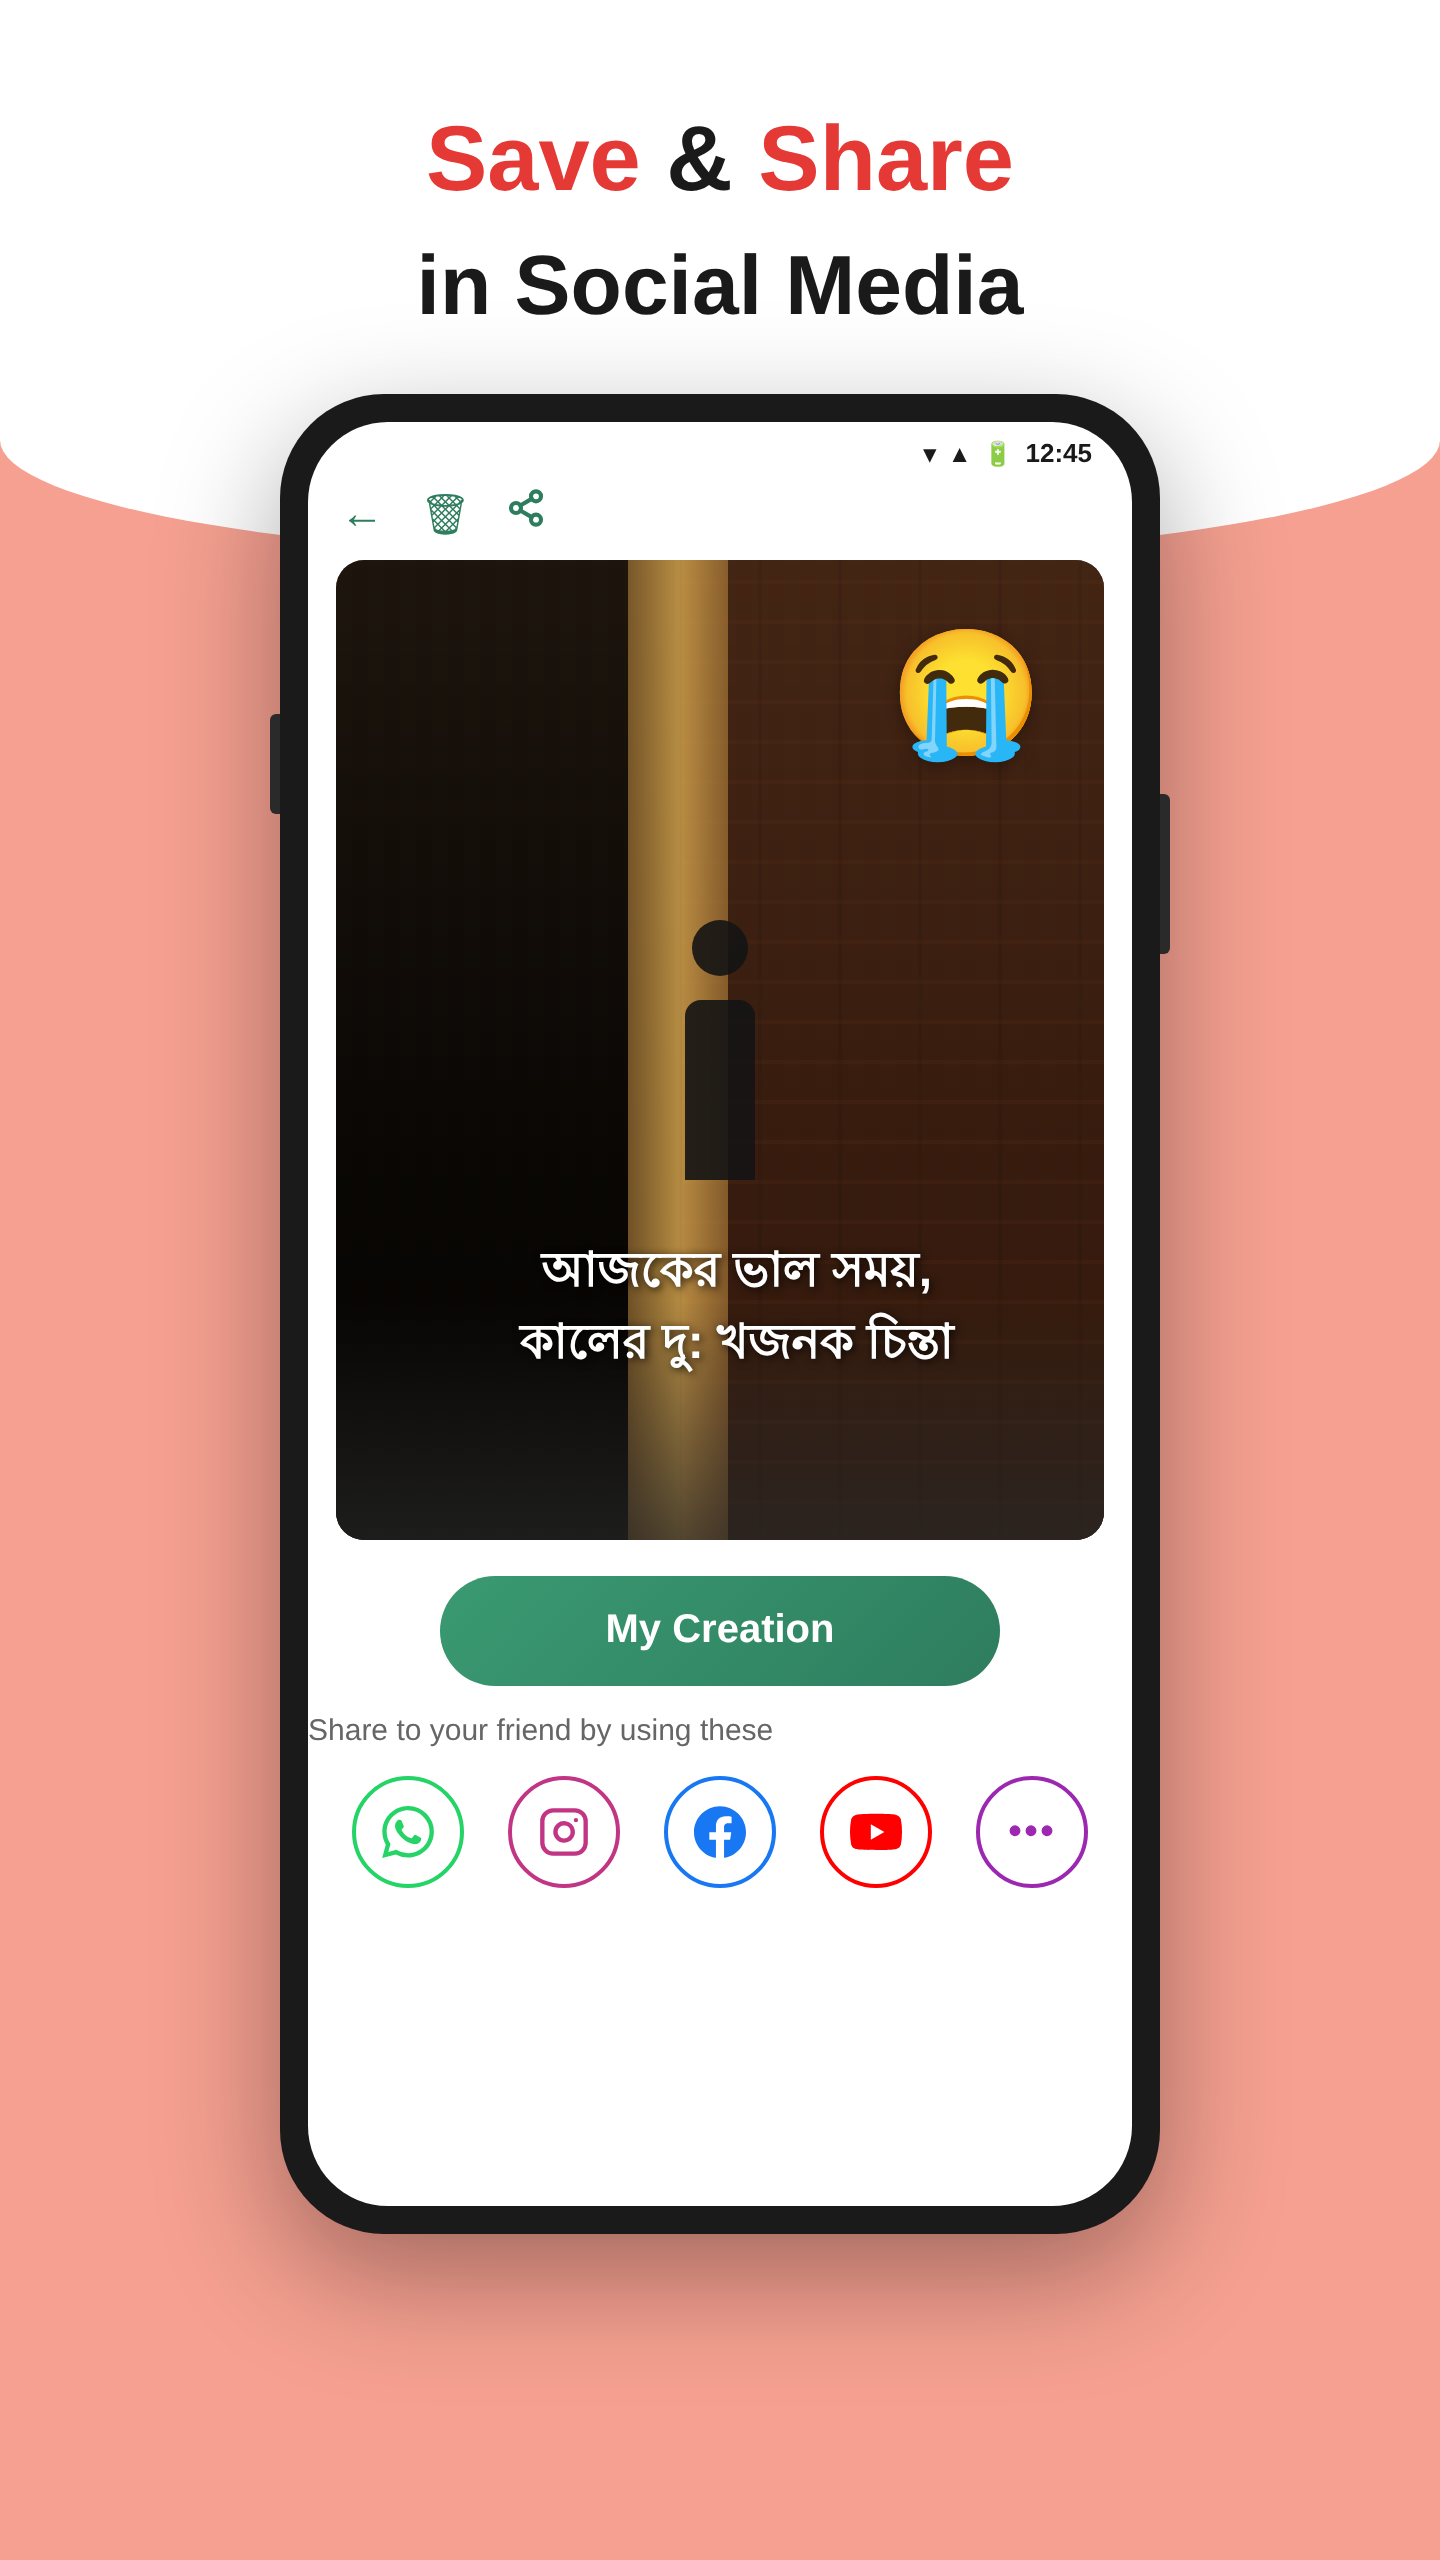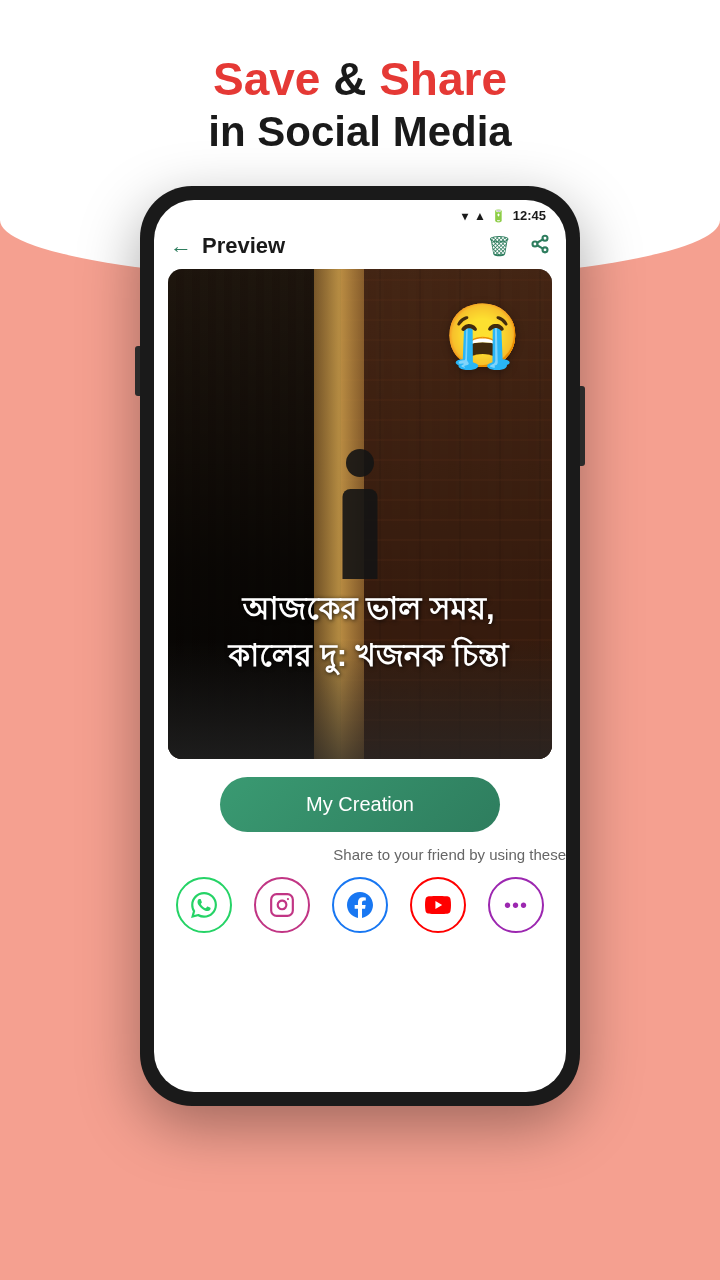--- a/index.html
+++ b/index.html
@@ -41,21 +41,21 @@
       font-size: 46px;
       font-weight: bold;
       line-height: 1.2;
     }
     .header-title .red { color: #e53935; }
     .header-title .black { color: #1a1a1a; }
     .header-subtitle {
       font-size: 42px;
       font-weight: bold;
       color: #1a1a1a;
-      margin-top: 1px;
+      margin-top: 12px;
     }
 
     
     .phone-wrapper {
       position: relative;
       z-index: 2;
       display: flex;
       justify-content: center;
       margin-top: 10px;
     }
@@ -241,48 +241,48 @@
       font-size: 62px;
       filter: drop-shadow(0 2px 4px rgba(0,0,0,0.3));
     }
     
     .text-overlay {
       position: absolute;
       bottom: 80px;
       left: 17px; right: 0;
       text-align: center;
       color: white;
-      font-size: 31px;
+      font-size: 24px;
       font-weight: 700;
       line-height: 1.5;
       text-shadow: 1px 1px 4px rgba(0,0,0,0.8);
       padding: 0 20px;
       font-family: Arial, sans-serif;
     }
 
     
     .creation-btn {
       margin: 18px auto 0;
       display: block;
       width: 280px;
       padding: 16px 30px;
       background: linear-gradient(135deg, #3a9a72, #2e7d5e);
       color: white;
       font-size: 20px;
-      font-weight: 400;
+      font-weight: 700;
       border: none;
       border-radius: 40px;
       cursor: pointer;
       text-align: center;
     }
 
     
     .share-section {
       margin-top: 14px;
-      text-align: right;
+      text-align: left;
     }
     .share-label {
       font-size: 15px;
       color: #666;
       margin-bottom: 14px;
     }
     .share-icons {
       display: flex;
       justify-content: center;
       gap: 22px;
@@ -326,21 +326,20 @@
 
       <div class="status-bar">
         <span class="status-icon">▾</span>
         <span class="status-icon">▲</span>
         <span class="status-icon">🔋</span>
         <span>12:45</span>
       </div>
 
       <div class="app-bar">
         <span class="back-btn">←</span>
-        <span class="app-bar-title">Preview</span>
         <span class="toolbar-icon">🗑</span>
         <span class="toolbar-icon">
           <svg width="20" height="20" viewBox="0 0 24 24" fill="none" stroke="#2e7d5e" stroke-width="2.5" stroke-linecap="round" stroke-linejoin="round">
             <circle cx="18" cy="5" r="3"></circle>
               <circle cx="6" cy="12" r="3"></circle>
               <circle cx="18" cy="19" r="3"></circle>
             <line x1="8.59" y1="13.51" x2="15.42" y2="17.49"></line>
               <line x1="15.41" y1="6.51" x2="8.59" y2="10.49"></line>
           </svg>
         </span>

